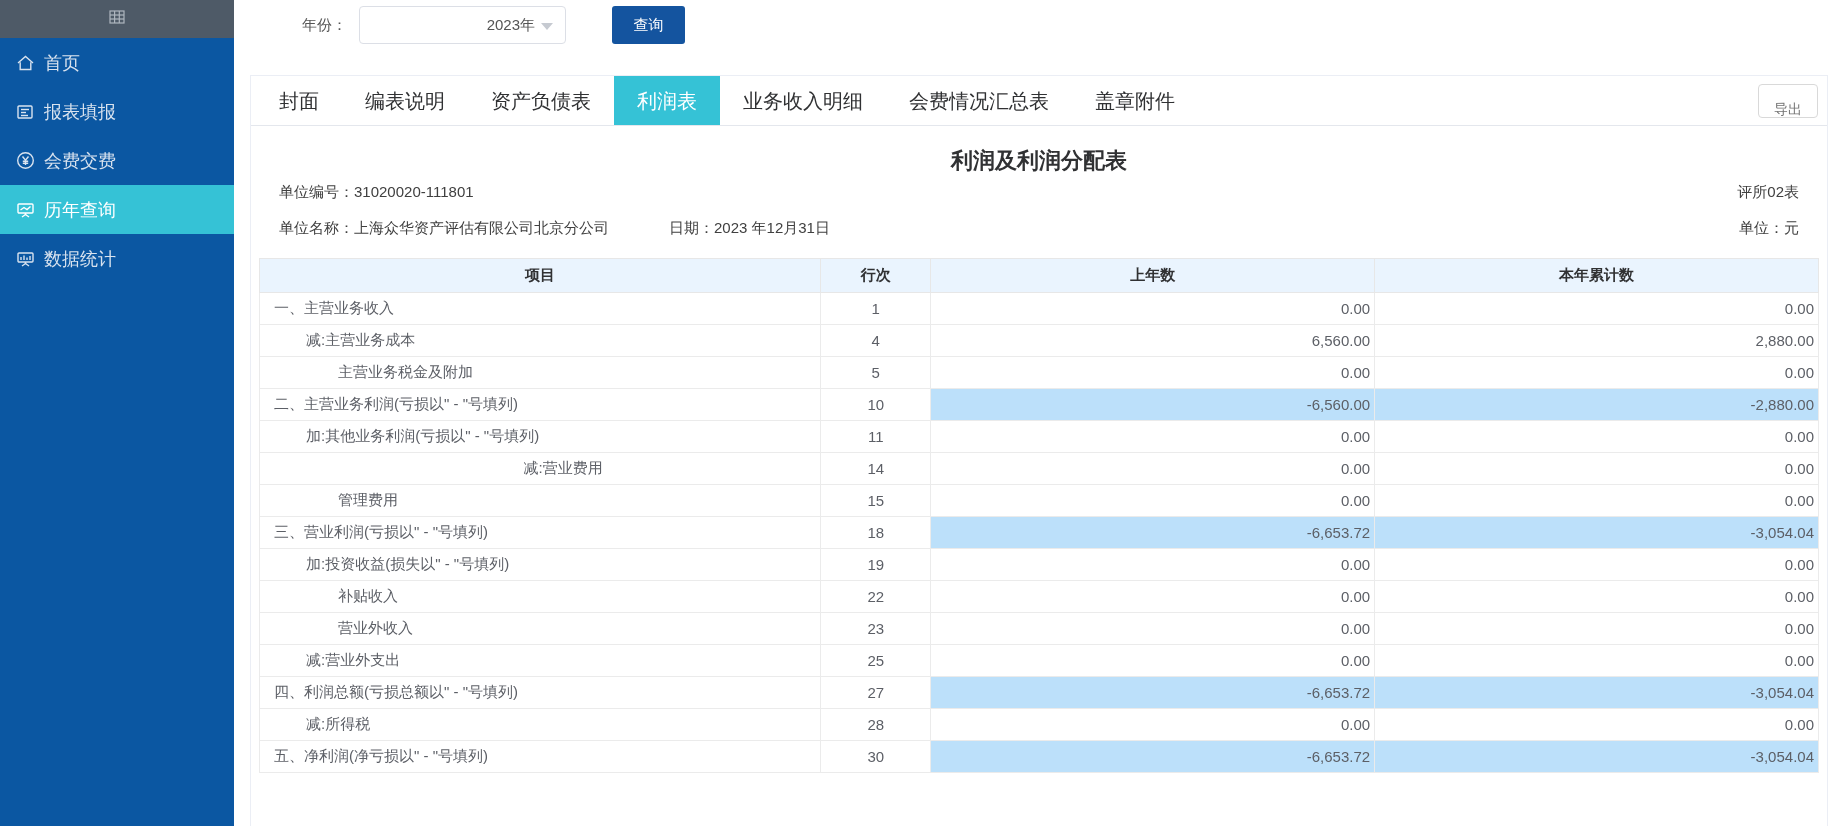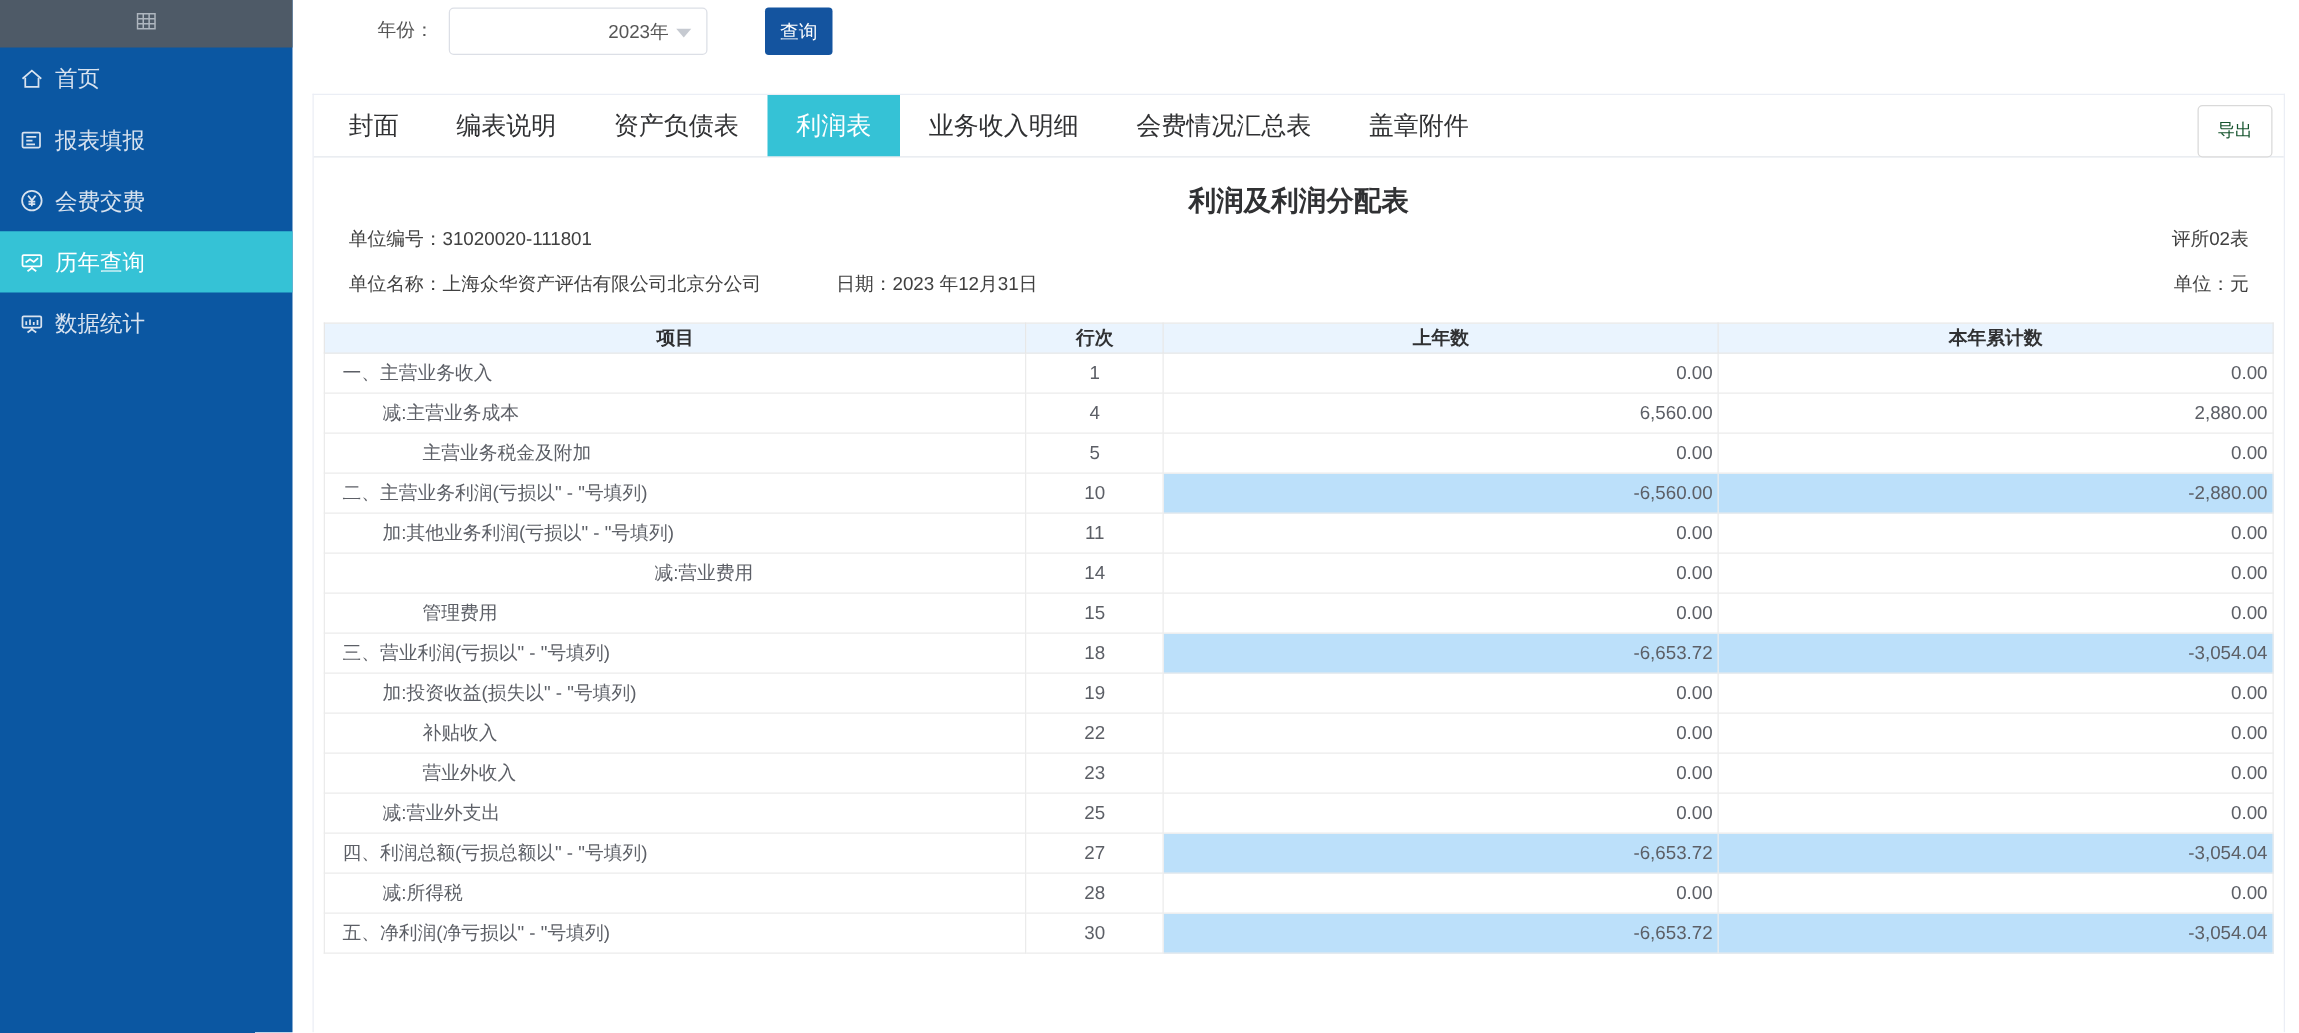--- a/index.html
+++ b/index.html
@@ -19,45 +19,45 @@
   .main { flex:1; display:flex; flex-direction:column; min-width:0; }
 
   .toolbar { height:75px; display:flex; align-items:flex-start; padding:6px 0 0 68px; }
   .toolbar-inner { display:flex; align-items:center; height:38px; }
   .year-label { font-size:15px; color:#555; margin-right:12px; line-height:38px; }
   .year-select { position:relative; width:207px; height:38px; border:1px solid #dcdfe6; border-radius:4px;
                  background:#fff; display:flex; align-items:center; padding:0 30px 0 13px; cursor:pointer;justify-content:flex-end; }
   .year-select .sel-value { font-size:15px; color:#555; }
   .chevron { position:absolute; right:12px; top:16px; width:0; height:0;
              border-left:6px solid transparent; border-right:6px solid transparent; border-top:7px solid #c6cad1; }
-  .query-btn { margin-left:46px; width:54px; height:38px; background:#14549f; color:#fff; border:none;
+  .query-btn { margin-left:46px; width:73px; height:38px; background:#14549f; color:#fff; border:none;
                border-radius:3px; font-size:15px; cursor:pointer; font-family:inherit; }
 
   
   .card { margin:0 11px 0 16px; border:1px solid #ebeef5; border-bottom:none; flex:1; background:#fff; }
   .tabbar { position:relative; height:50px; border-bottom:1px solid #e4e7ed; display:flex; padding-left:5px; }
   .tab { padding:0 23px; line-height:50px; font-size:20px; color:#303133; cursor:pointer; white-space:nowrap;text-align:center; }
   .tab.active { background:#35c2d6; color:#fff; }
-  .export-btn { position:absolute; right:9px; top:8px; height:42px; padding:1px 15px; background:#fff;
-                border:1px solid #d9d9d9; border-radius:4px; font-size:14px; color:#14532d; cursor:pointer;
+  .export-btn { position:absolute; right:9px; top:8px; height:20px; padding:16px 15px; background:#fff;
+                border:1px solid #d9d9d9; border-radius:4px; font-size:14px; color:#737373; cursor:pointer;
                 font-family:inherit; }
 
   .content { padding:0 8px; }
   .report-title { text-align:center; font-size:22px; font-weight:bold; color:#303133;
                   margin-top:20px; line-height:30px; }
   .info-row { display:flex; justify-content:space-between; align-items:flex-end;
               padding:0 20px; font-size:15px; color:#404040; }
   .info-row.r1 { margin-top:6px; line-height:20px; }
   .info-row.r2 { margin-top:16px; line-height:20px; }
   .info-left { display:flex; }
   .date-group { margin-left:60px; }
 
   
   table { width:100%; border-collapse:collapse; margin-top:20px; table-layout:fixed; }
-  th { height:24px; background:#eaf4fe; font-size:15px; font-weight:bold; color:#303133;
+  th { height:34px; background:#eaf4fe; font-size:15px; font-weight:bold; color:#303133;
        border:1px solid #e7e7e7; text-align:center; }
   td { height:32px; border:1px solid #ebebeb; font-size:15px; color:#5c5f66; background:#fff; }
   td.c-item { text-align:left; }
   td.c-line { text-align:center; }
   td.c-num  { text-align:right; padding-right:4px; }
   td.hl { background:#bce0fa; }
 </style>
 </head>
 <body>
 

